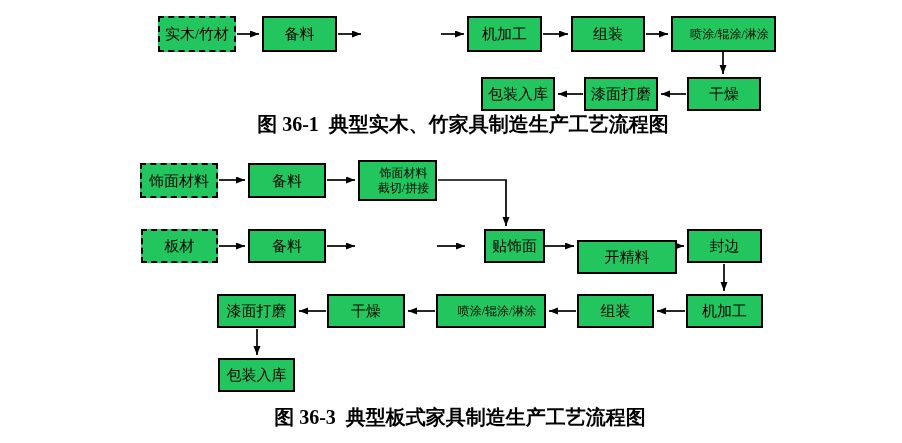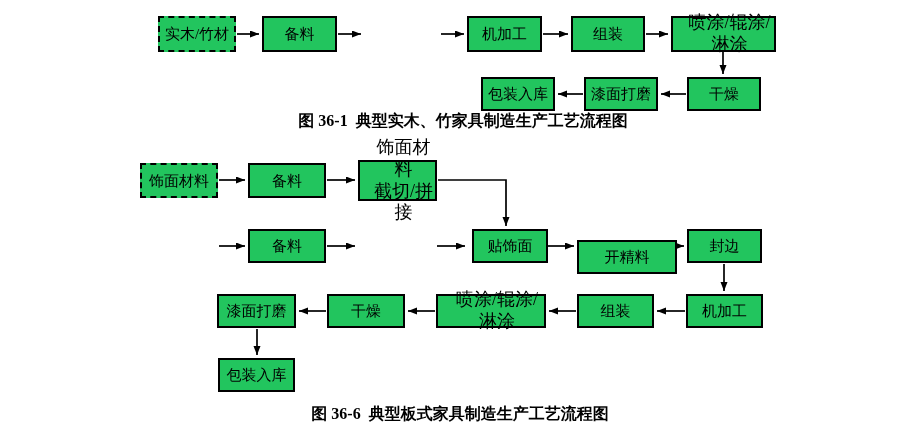--- a/index.html
+++ b/index.html
@@ -24,25 +24,25 @@
     display: flex;
     align-items: center;
     justify-content: center;
     text-align: center;
     font-size: 15px;
     color: #000000;
     line-height: 1.2;
     white-space: pre-line;
   }
   .node.dashed { border: 2px dashed #000000; }
-  .node.tight { font-size: 18px; padding-left: 12px; }
+  .node.tight { font-size: 12px; padding-left: 12px; }
   .caption {
     position: absolute;
     transform: translateX(-50%);
-    font-size: 16px;
+    font-size: 20px;
     font-weight: bold;
     color: #000000;
     white-space: pre;
   }
 </style>
 </head>
 <body>
 
 <div class="canvas">
 
@@ -109,24 +109,27 @@
   <div class="node dashed" style="left:140px;top:163px;width:78px;height:35px">
     <span>饰面材料</span>
   </div>
   <div class="node" style="left:248px;top:163px;width:78px;height:35px">
     <span>备料</span>
   </div>
   <div class="node tight" style="left:358px;top:160px;width:79px;height:41px">
     <span>饰面材料
 截切/拼接</span>
   </div>
+  <div class="node dashed" style="left:141px;top:229px;width:77px;height:34px">
+    <span>板材</span>
+  </div>
   <div class="node" style="left:248px;top:229px;width:78px;height:34px">
     <span>备料</span>
   </div>
-  <div class="node" style="left:472px;top:229px;width:76px;height:34px">
+  <div class="node" style="left:484px;top:229px;width:61px;height:34px">
     <span>贴饰面</span>
   </div>
   <div class="node" style="left:577px;top:240px;width:100px;height:34px">
     <span>开精料</span>
   </div>
   <div class="node" style="left:687px;top:229px;width:75px;height:34px">
     <span>封边</span>
   </div>
   <div class="node" style="left:686px;top:294px;width:77px;height:34px">
     <span>机加工</span>
@@ -139,15 +142,15 @@
   </div>
   <div class="node" style="left:327px;top:294px;width:78px;height:34px">
     <span>干燥</span>
   </div>
   <div class="node" style="left:217px;top:294px;width:79px;height:34px">
     <span>漆面打磨</span>
   </div>
   <div class="node" style="left:218px;top:358px;width:77px;height:34px">
     <span>包装入库</span>
   </div>
-  <div class="caption" style="left:460px;top:404px">图 36-6  典型板式家具制造生产工艺流程图</div>
+  <div class="caption" style="left:460px;top:404px">图 36-3  典型板式家具制造生产工艺流程图</div>
 
 </div>
 
 </body></html>

